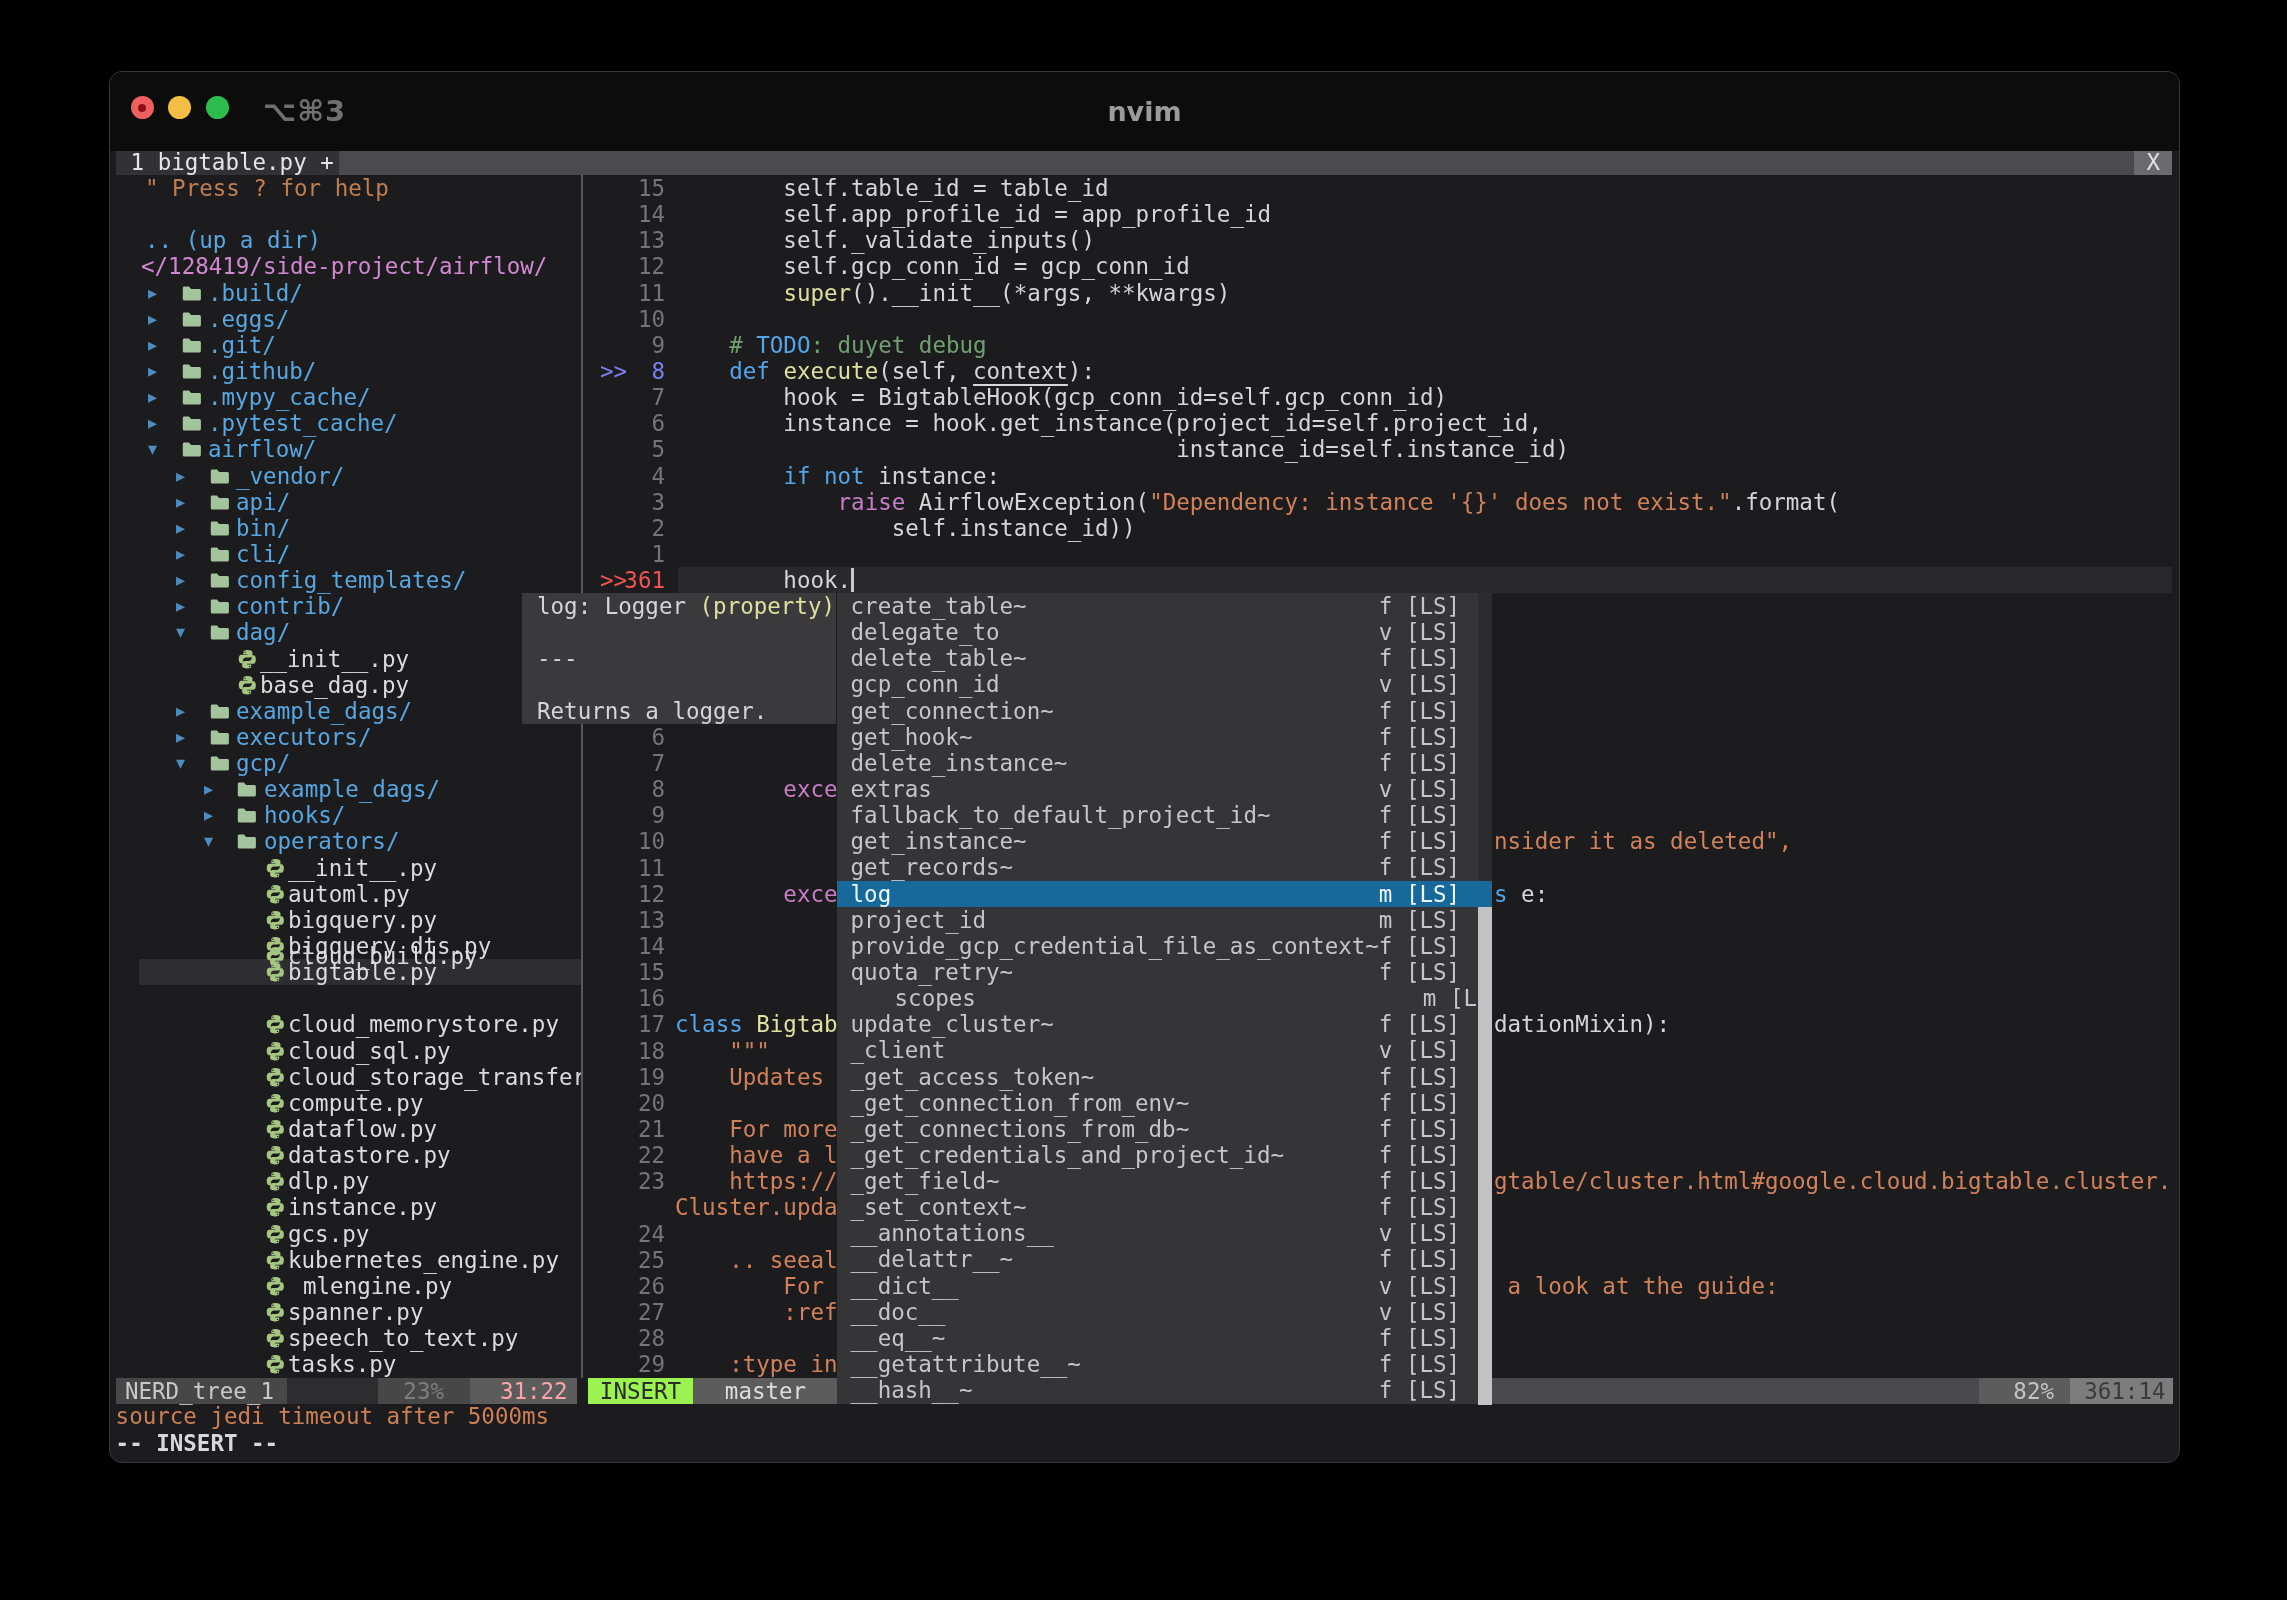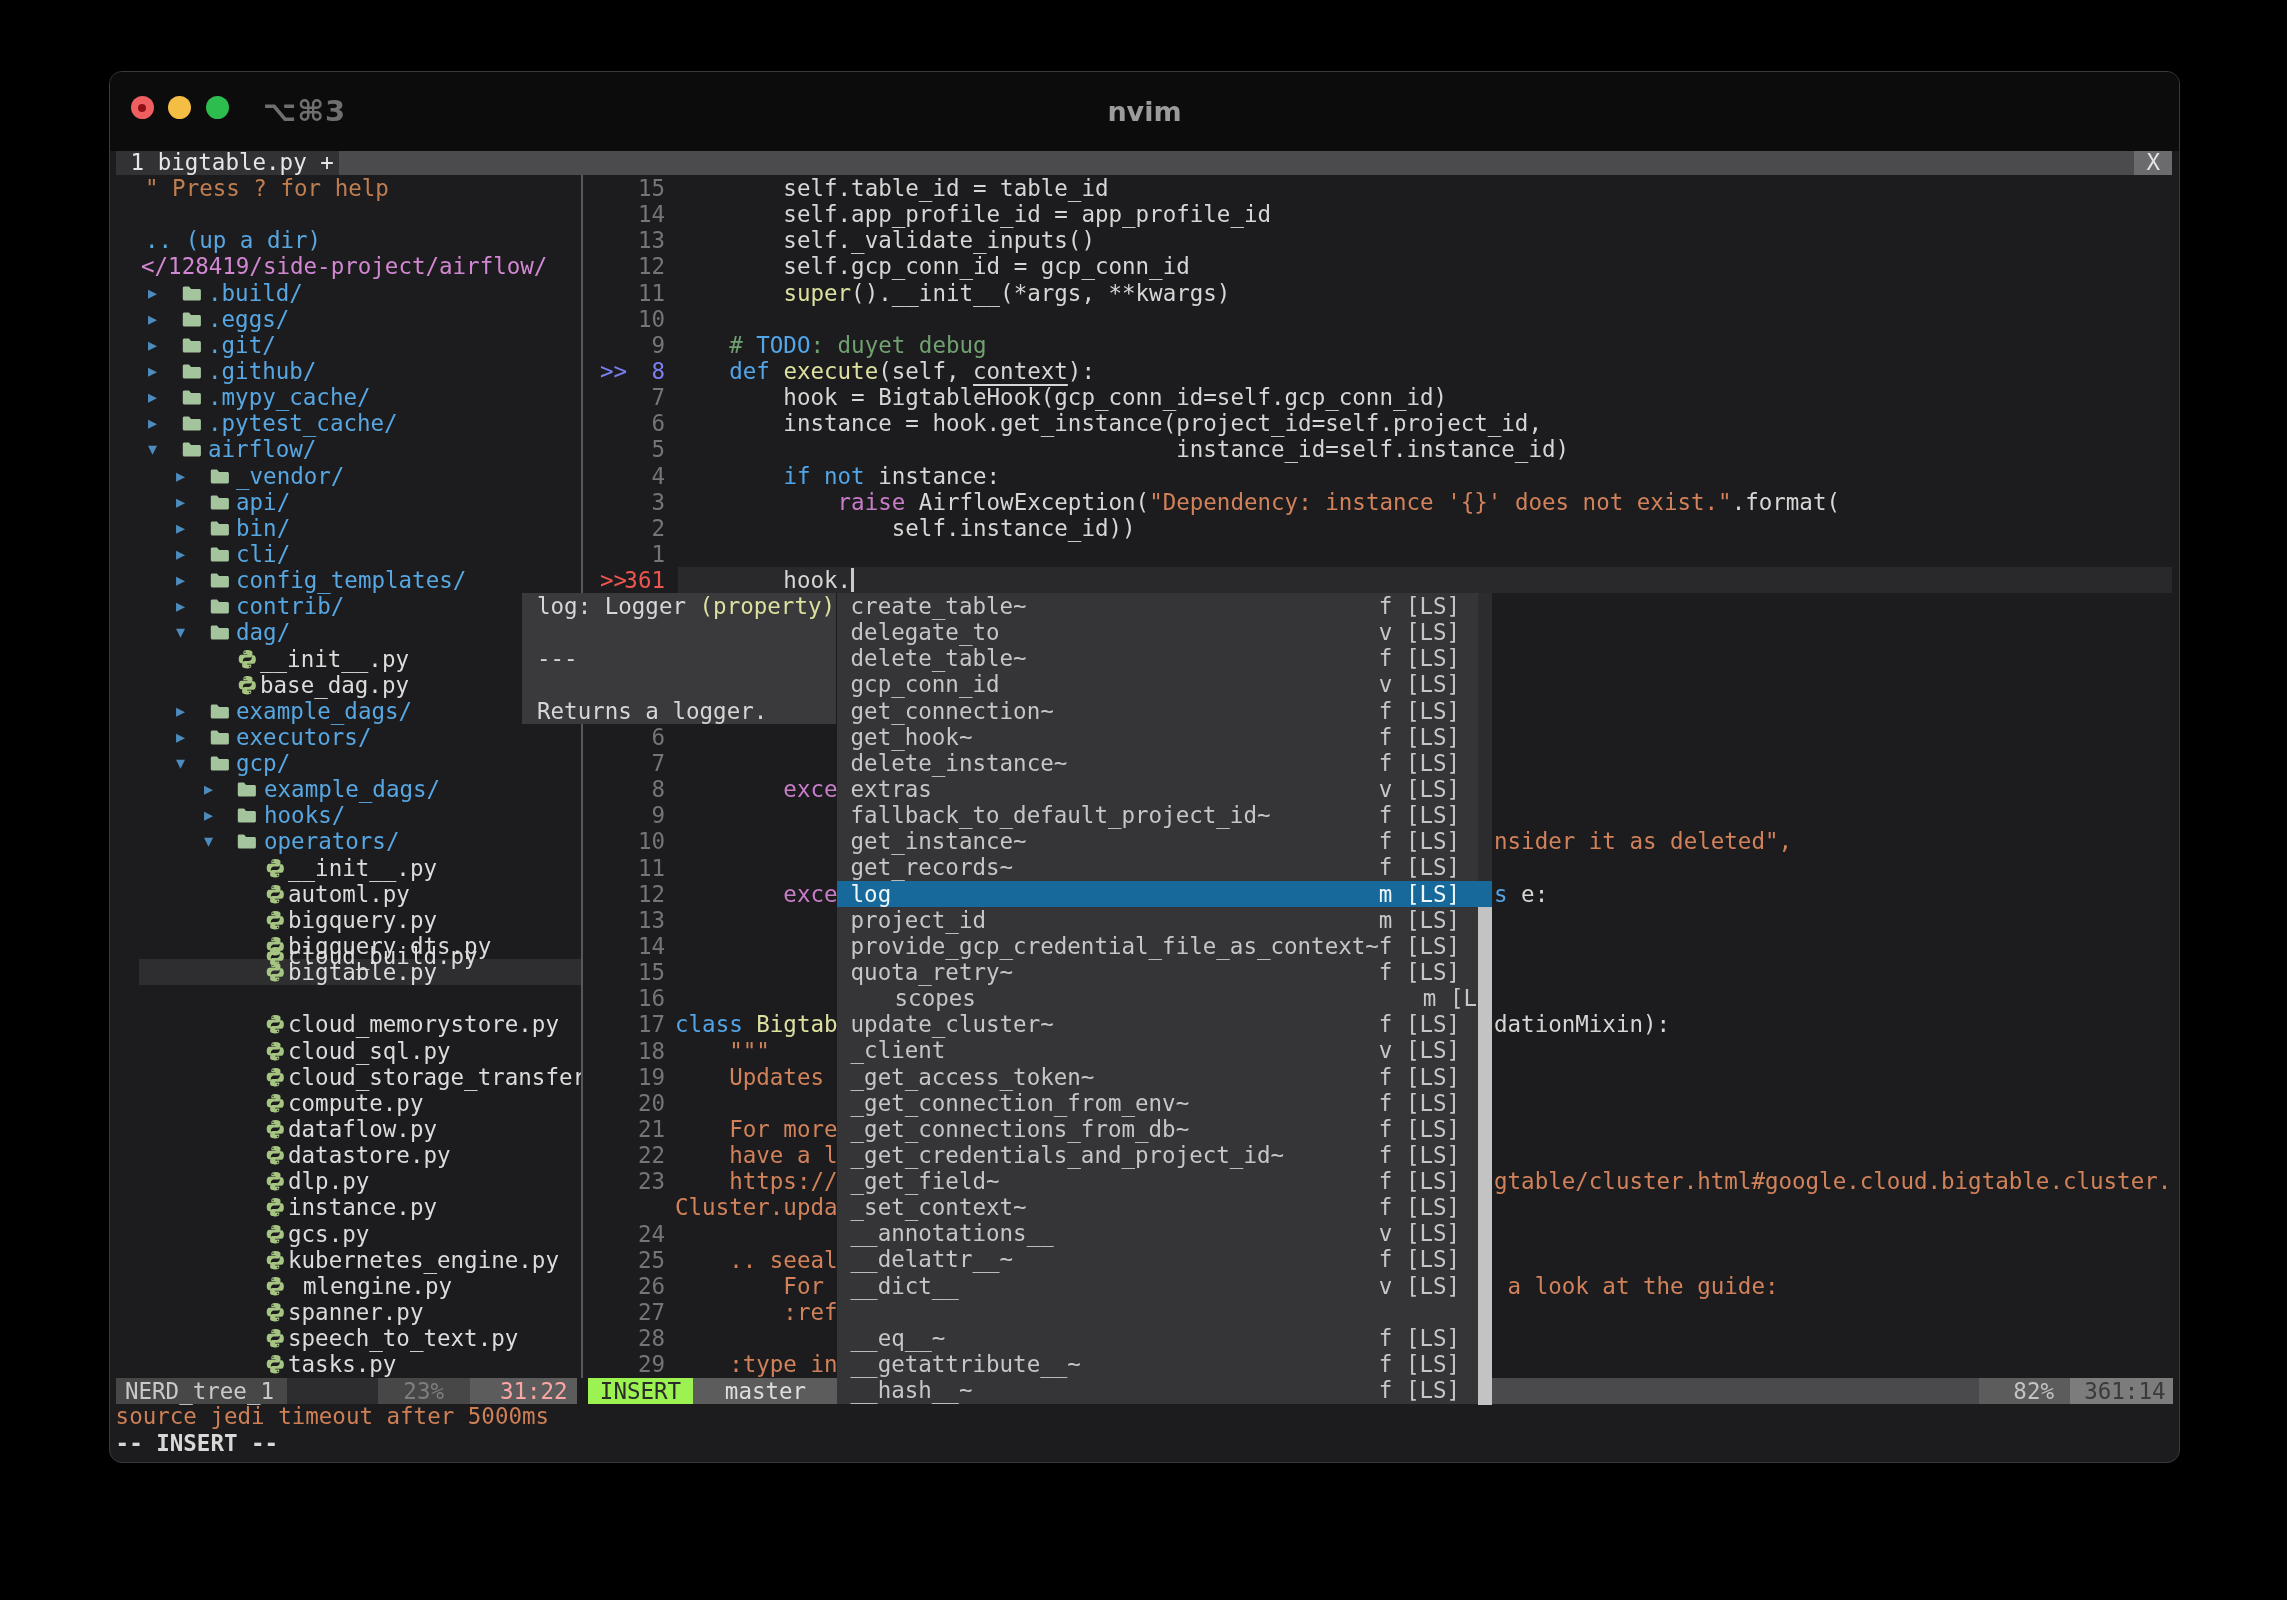--- a/index.html
+++ b/index.html
@@ -500,20 +500,23 @@
         </div>
         <div class="prow" style="top: 627px;">
           <pre> __annotations__                        v [LS]</pre>
         </div>
         <div class="prow" style="top: 653px;">
           <pre> __delattr__~                           f [LS]</pre>
         </div>
         <div class="prow" style="top: 680px;">
           <pre> __dict__                               v [LS]</pre>
         </div>
+        <div class="prow" style="top: 706px;">
+          <pre> __doc__                                v [LS]</pre>
+        </div>
         <div class="prow" style="top: 732px;">
           <pre> __eq__~                                f [LS]</pre>
         </div>
         <div class="prow" style="top: 758px;">
           <pre> __getattribute__~                      f [LS]</pre>
         </div>
         <div class="prow" style="top: 784px;">
           <pre> __hash__~                              f [LS]</pre>
         </div>
       </div>

